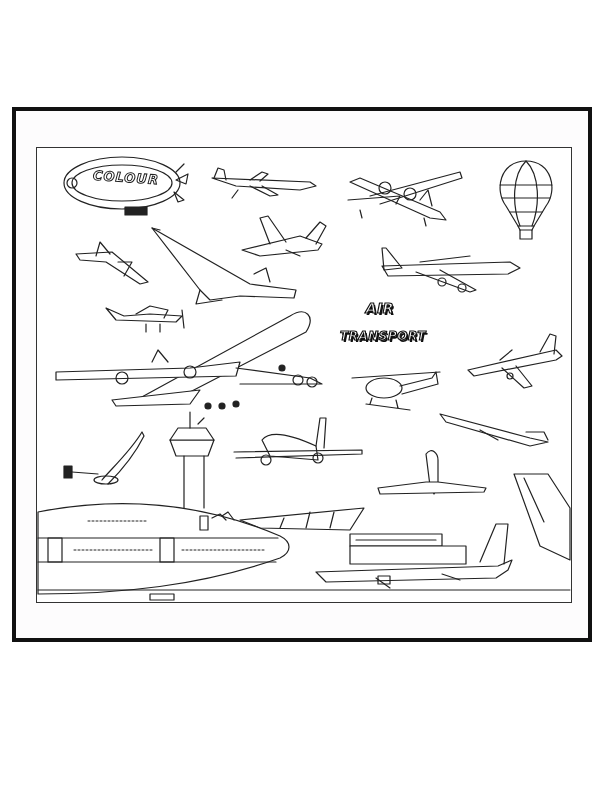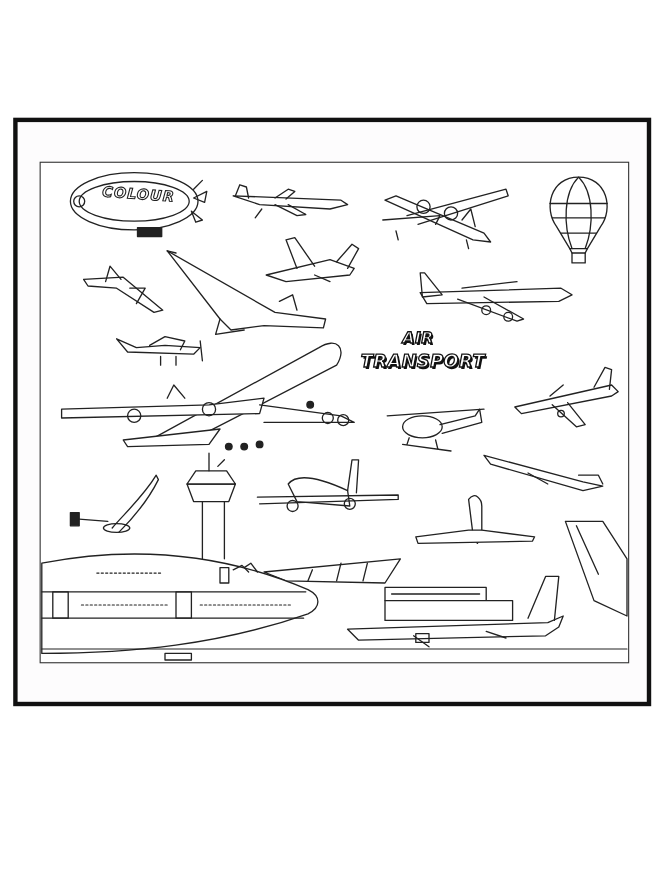--- a/index.html
+++ b/index.html
@@ -17,21 +17,21 @@
   }
   svg.art { position: absolute; left: 0; top: 0; width: 600px; height: 799px; }
   .title {
     position: absolute; text-align: center; font-weight: bold; font-style: italic;
     font-family: "DejaVu Sans", sans-serif; color: #ffffff;
     -webkit-text-stroke: 1.2px #111111;
     text-shadow: 1.5px 1.5px 0 #111111;
     letter-spacing: 0.5px;
   }
   .title-air { left: 345px; top: 300px; width: 70px; font-size: 14px; }
-  .title-transport { left: 328px; top: 319px; width: 110px; font-size: 16px; }
+  .title-transport { left: 328px; top: 329px; width: 110px; font-size: 12px; }
   .blimp-text {
     position: absolute; left: 86px; top: 170px; width: 80px; text-align: center;
     font-size: 13px; font-weight: bold; font-style: italic; color: #ffffff;
     -webkit-text-stroke: 1px #222222; transform: rotate(4deg); letter-spacing: 1px;
   }
 </style>
 </head>
 <body>
 
 <div class="outer-frame"></div>

